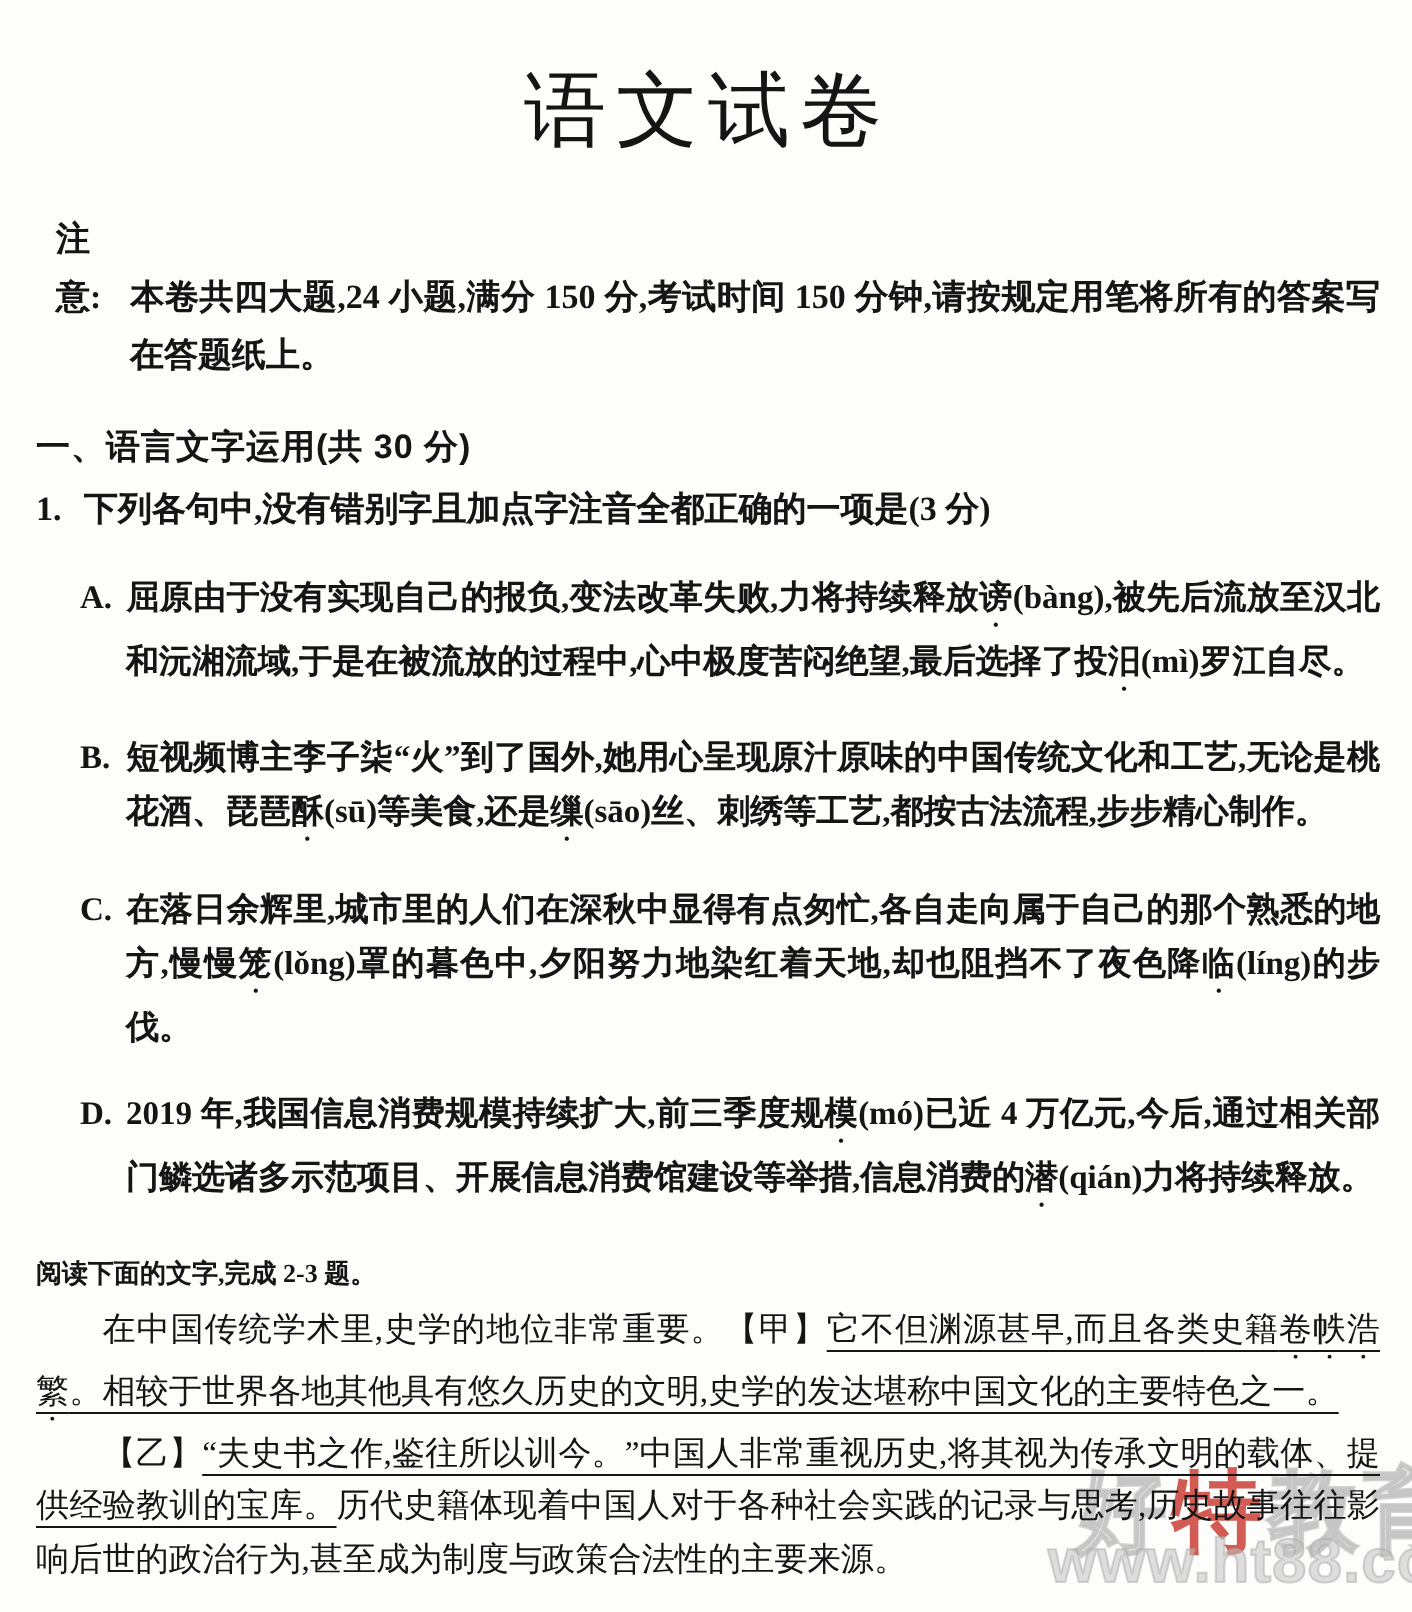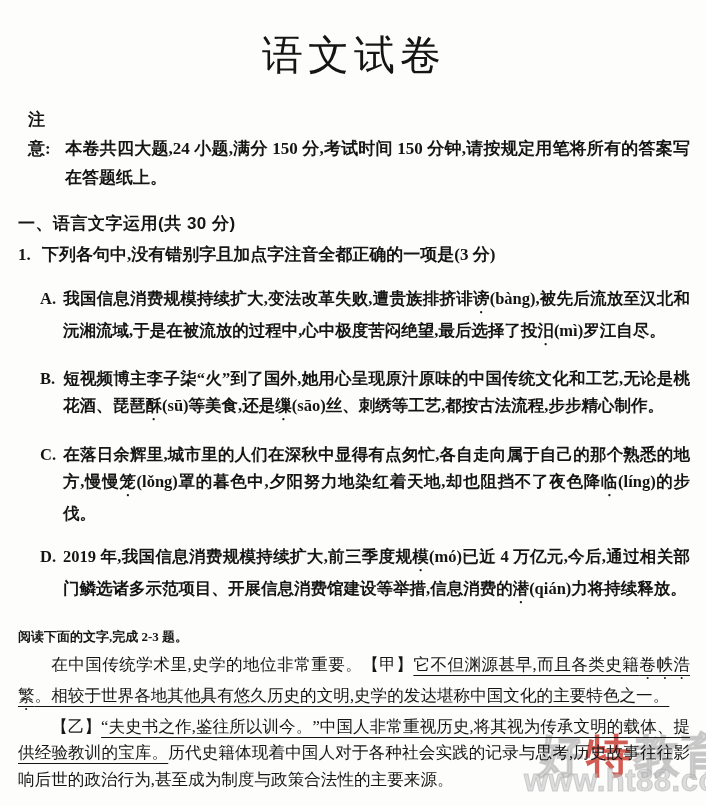--- a/index.html
+++ b/index.html
@@ -119,21 +119,21 @@
 
     <h1 class="paper-title">语文试卷</h1>
 
     <p class="notice"><span class="notice-label">注意:</span><span>本卷共四大题,24 小题,满分 150 分,考试时间 150 分钟,请按规定用笔将所有的答案写在答题纸上。</span></p>
 
     <h2 class="sec-heading">一、语言文字运用(共 30 分)</h2>
 
     <p class="q-stem"><span class="q-num">1.</span><span>下列各句中,没有错别字且加点字注音全都正确的一项是(3 分)</span></p>
 
     <div class="options">
-      <p class="option"><span class="opt-label">A.</span><span><span>我国信息消费规模持续扩大,变法改革失败,遭贵族排挤诽</span><span class="seg-dot">谤</span><span>(bàng),被先后流放至汉北和沅湘流域,于是在被流放的过程中,心中极度苦闷绝望,最后选择了投</span><span class="seg-dot">汨</span><span>(mì)罗江自尽。</span></span></p>
+      <p class="option"><span class="opt-label">A.</span><span><span>屈原由于没有实现自己的报负,变法改革失败,力将持续释放</span><span class="seg-dot">谤</span><span>(bàng),被先后流放至汉北和沅湘流域,于是在被流放的过程中,心中极度苦闷绝望,最后选择了投</span><span class="seg-dot">汨</span><span>(mì)罗江自尽。</span></span></p>
       <p class="option"><span class="opt-label">B.</span><span><span>短视频博主李子柒“火”到了国外,她用心呈现原汁原味的中国传统文化和工艺,无论是桃花酒、琵琶</span><span class="seg-dot">酥</span><span>(sū)等美食,还是</span><span class="seg-dot">缫</span><span>(sāo)丝、刺绣等工艺,都按古法流程,步步精心制作。</span></span></p>
       <p class="option"><span class="opt-label">C.</span><span><span>在落日余辉里,城市里的人们在深秋中显得有点匆忙,各自走向属于自己的那个熟悉的地方,慢慢</span><span class="seg-dot">笼</span><span>(lǒng)罩的暮色中,夕阳努力地染红着天地,却也阻挡不了夜色降</span><span class="seg-dot">临</span><span>(líng)的步伐。</span></span></p>
       <p class="option"><span class="opt-label">D.</span><span><span>2019 年,我国信息消费规模持续扩大,前三季度规</span><span class="seg-dot">模</span><span>(mó)已近 4 万亿元,今后,通过相关部门鳞选诸多示范项目、开展信息消费馆建设等举措,信息消费的</span><span class="seg-dot">潜</span><span>(qián)力将持续释放。</span></span></p>
     </div>
 
     <p class="reading-intro">阅读下面的文字,完成 2-3 题。</p>
 
     <div class="passage">
       <p><span>在中国传统学术里,史学的地位非常重要。【甲】</span><span class="seg-u">它不但渊源甚早,而且各类史籍</span><span class="seg-u seg-dot">卷帙浩繁</span><span class="seg-u">。相较于世界各地其他具有悠久历史的文明,史学的发达堪称中国文化的主要特色之一。</span></p>
       <p><span>【乙】</span><span class="seg-u">“夫史书之作,鉴往所以训今。”中国人非常重视历史,将其视为传承文明的载体、提供经验教训的宝库。</span><span>历代史籍体现着中国人对于各种社会实践的记录与思考,历史故事往往影响后世的政治行为,甚至成为制度与政策合法性的主要来源。</span></p>

